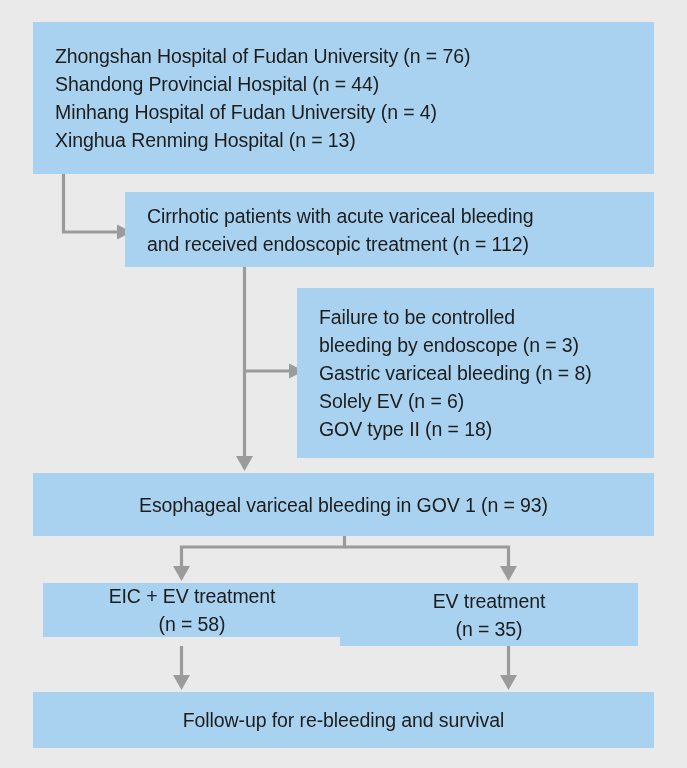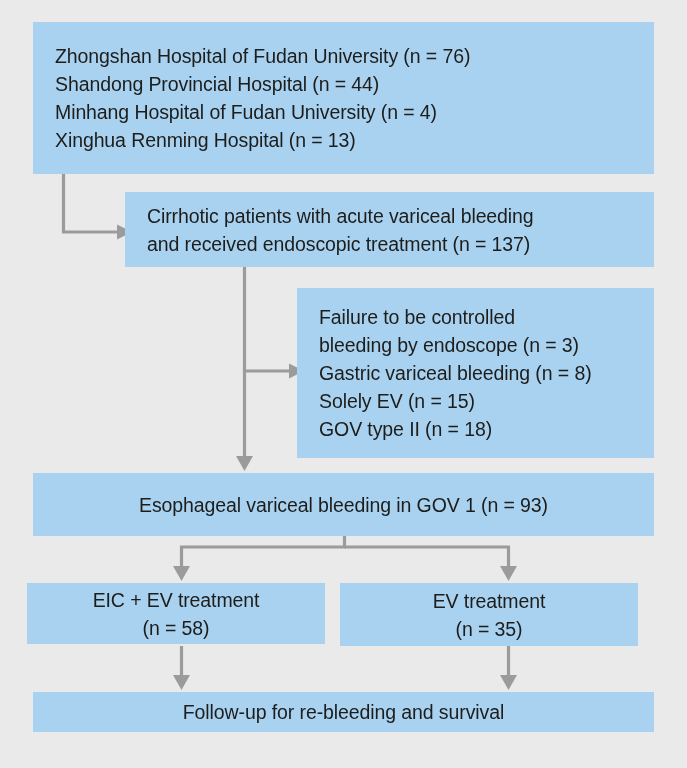--- a/index.html
+++ b/index.html
@@ -44,23 +44,23 @@
   .box span {
     display: block;
     width: 100%;
   }
 
   
   #box-sources      { left: 33px;  top: 22px;  width: 621px; height: 152px; }
   #box-cohort       { left: 125px; top: 192px; width: 529px; height: 75px;  }
   #box-exclusions   { left: 297px; top: 288px; width: 357px; height: 170px; }
   #box-gov1         { left: 33px;  top: 473px; width: 621px; height: 63px;  }
-  #box-eic-ev       { left: 27px;  top: 583px; width: 298px; height: 61px;  }
+  #box-eic-ev       { left: 43px;  top: 583px; width: 298px; height: 54px;  }
   #box-ev           { left: 340px; top: 583px; width: 298px; height: 63px;  }
-  #box-followup     { left: 33px;  top: 692px; width: 621px; height: 40px;  }
+  #box-followup     { left: 33px;  top: 692px; width: 621px; height: 56px;  }
 
   svg.connectors {
     position: absolute;
     left: 0;
     top: 0;
     width: 687px;
     height: 768px;
     pointer-events: none;
   }
   svg.connectors path,
@@ -114,28 +114,28 @@
 
   <div class="box left-text" id="box-sources">
     <span>Zhongshan Hospital of Fudan University (n = 76)
 Shandong Provincial Hospital (n = 44)
 Minhang Hospital of Fudan University (n = 4)
 Xinghua Renming Hospital (n = 13)</span>
   </div>
 
   <div class="box left-text" id="box-cohort">
     <span>Cirrhotic patients with acute variceal bleeding
-and received endoscopic treatment (n = 137)</span>
+and received endoscopic treatment (n = 112)</span>
   </div>
 
   <div class="box left-text" id="box-exclusions">
     <span>Failure to be controlled
 bleeding by endoscope (n = 3)
 Gastric variceal bleeding (n = 8)
-Solely EV (n = 15)
+Solely EV (n = 6)
 GOV type II (n = 18)</span>
   </div>
 
   <div class="box center-text" id="box-gov1">
     <span>Esophageal variceal bleeding in GOV 1 (n = 93)</span>
   </div>
 
   <div class="box center-text" id="box-eic-ev">
     <span>EIC + EV treatment
 (n = 58)</span>

